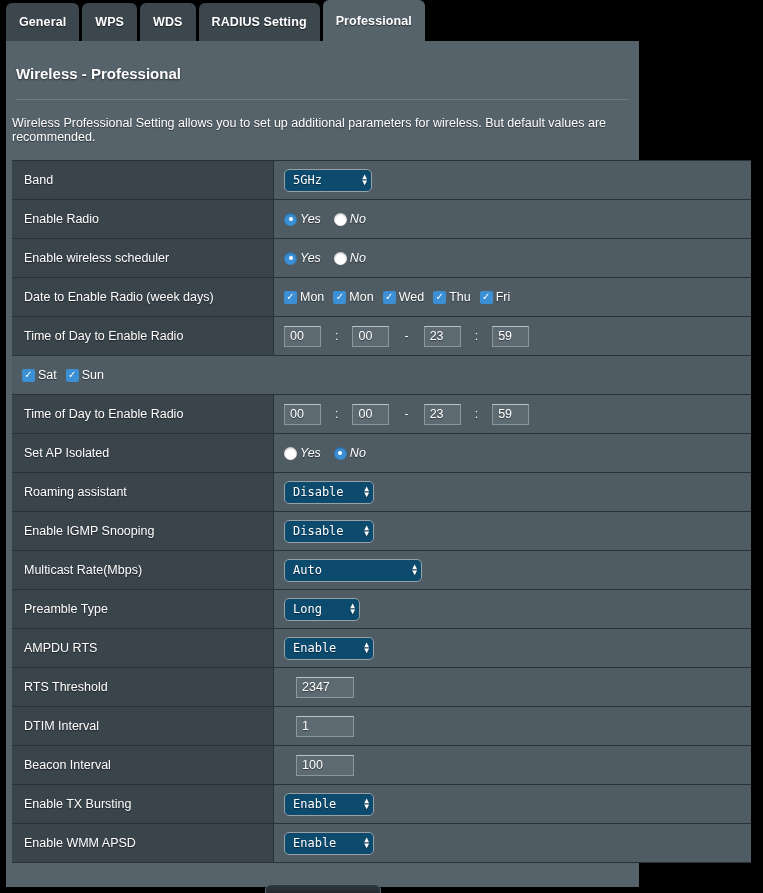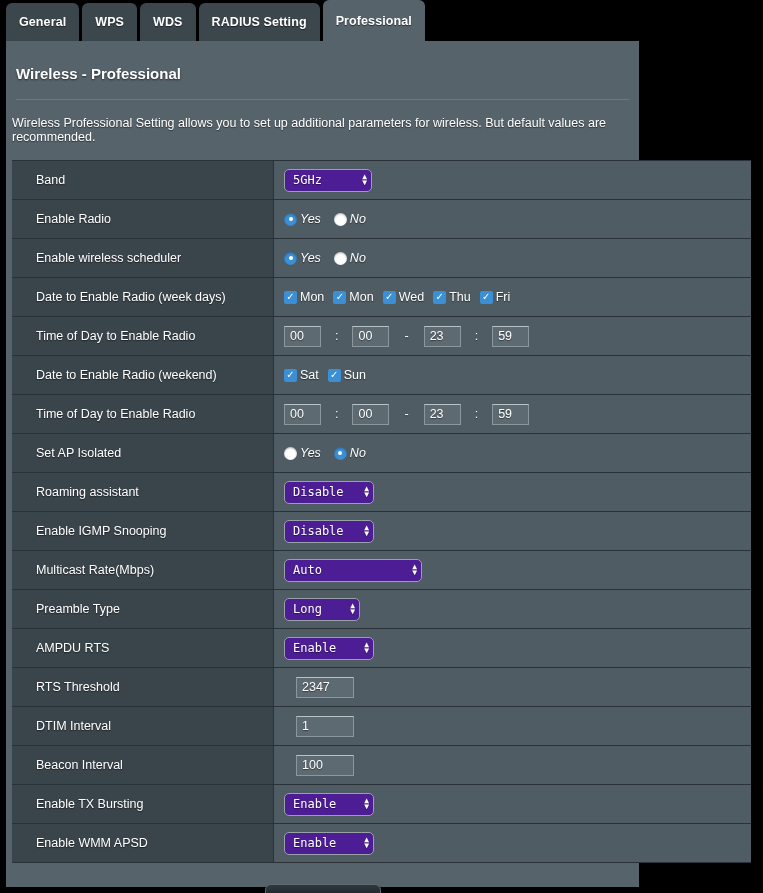--- a/index.html
+++ b/index.html
@@ -70,38 +70,38 @@
   }
   .row {
     display: flex;
     min-height: 39px;
     border-bottom: 1px solid #2b3237;
   }
   .cell-label {
     width: 262px;
     background: #3a444b;
     display: flex; align-items: center;
-    padding-left: 24px;
+    padding-left: 12px;
     color: #ffffff;
     font-size: 12.5px;
     text-shadow: 0 1px 1px rgba(0,0,0,.5);
     border-right: 1px solid #2b3237;
   }
   .cell-value {
     flex: 1;
     background: #4f5c64;
     display: flex; align-items: center;
     padding-left: 10px;
   }
 
   
   .select {
     display: inline-flex; align-items: center;
     height: 23px;
-    background: #4c1d95;
+    background: #0c4a6e;
     border: 1px solid #97a1a6;
     border-radius: 5px;
     color: #ffffff;
     font-family: "DejaVu Sans Mono", monospace;
     font-size: 12px;
     padding: 0 4px 0 8px;
     text-shadow: 0 1px 1px rgba(0,0,0,.45);
   }
   .select .sel-text { white-space: nowrap; }
   .select .arrows {
@@ -306,21 +306,20 @@
           <div class="textbox tb-time">00</div>
           <span class="time-dash">-</span>
           <div class="textbox tb-time">23</div>
           <span class="time-sep">:</span>
           <div class="textbox tb-time">59</div>
         </div>
       </div>
     </div>
 
     <div class="row">
-      <div class="cell-label">Date to Enable Radio (weekend)</div>
       <div class="cell-value">
         <div class="check-group">
           <div class="check-item">
             <span class="checkbox">✓</span>
             <span class="check-label">Sat</span>
           </div>
           <div class="check-item">
             <span class="checkbox">✓</span>
             <span class="check-label">Sun</span>
           </div>

